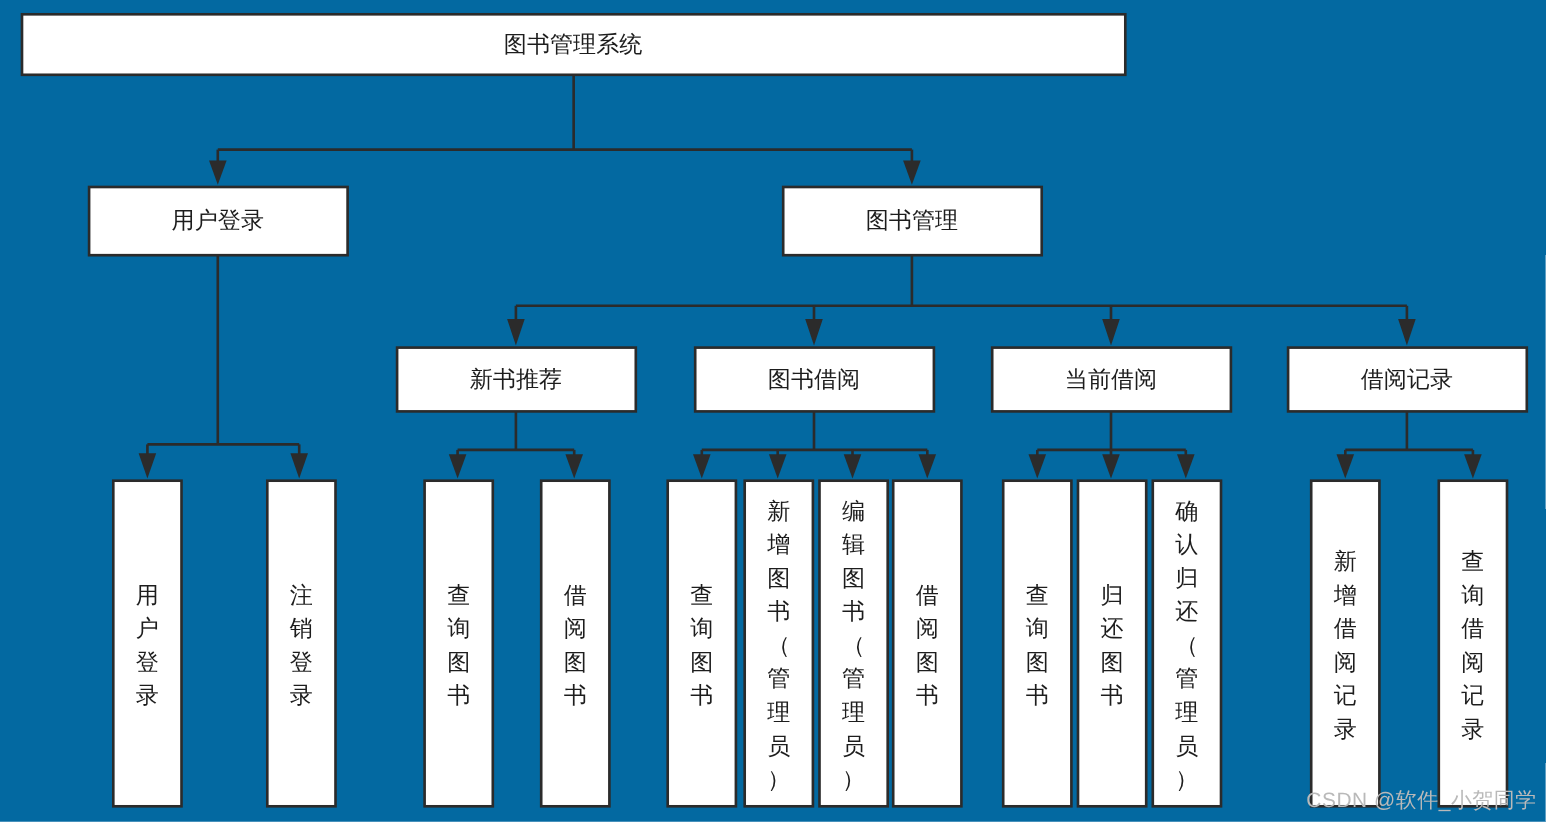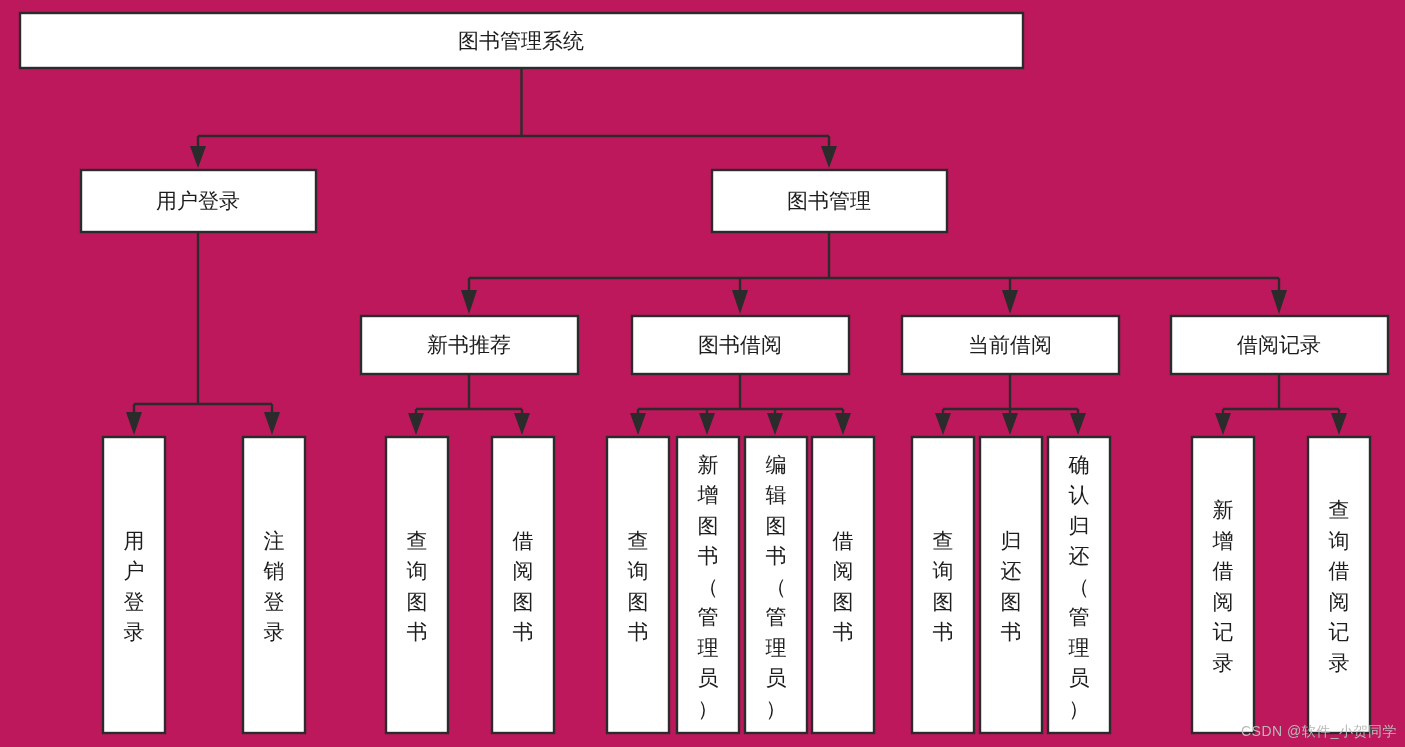--- a/index.html
+++ b/index.html
@@ -10,21 +10,21 @@
   body {
     width: 1405px;
     height: 747px;
     overflow: hidden;
     font-family: "Liberation Sans", "DejaVu Sans", sans-serif;
   }
   #diagram-root {
     position: relative;
     width: 1405px;
     height: 747px;
-    background: #be185d;
+    background: #0369a1;
   }
   svg#flow {
     position: absolute;
     left: 0;
     top: 0;
     width: 1405px;
     height: 747px;
     display: block;
   }
   .node-box {
@@ -53,21 +53,21 @@
     font-family: "Liberation Sans", "DejaVu Sans", sans-serif;
     fill: #1d1d1d;
     font-size: 21px;
     text-anchor: middle;
   }
   .watermark {
     position: absolute;
     right: 8px;
     bottom: 6px;
     font-family: "Liberation Sans", "DejaVu Sans", sans-serif;
-    font-size: 14px;
+    font-size: 19px;
     color: #b9b9b9;
     white-space: nowrap;
     letter-spacing: 0.5px;
     pointer-events: none;
     margin-top: 16px;
   }
 </style>
 </head>
 <body>
 

